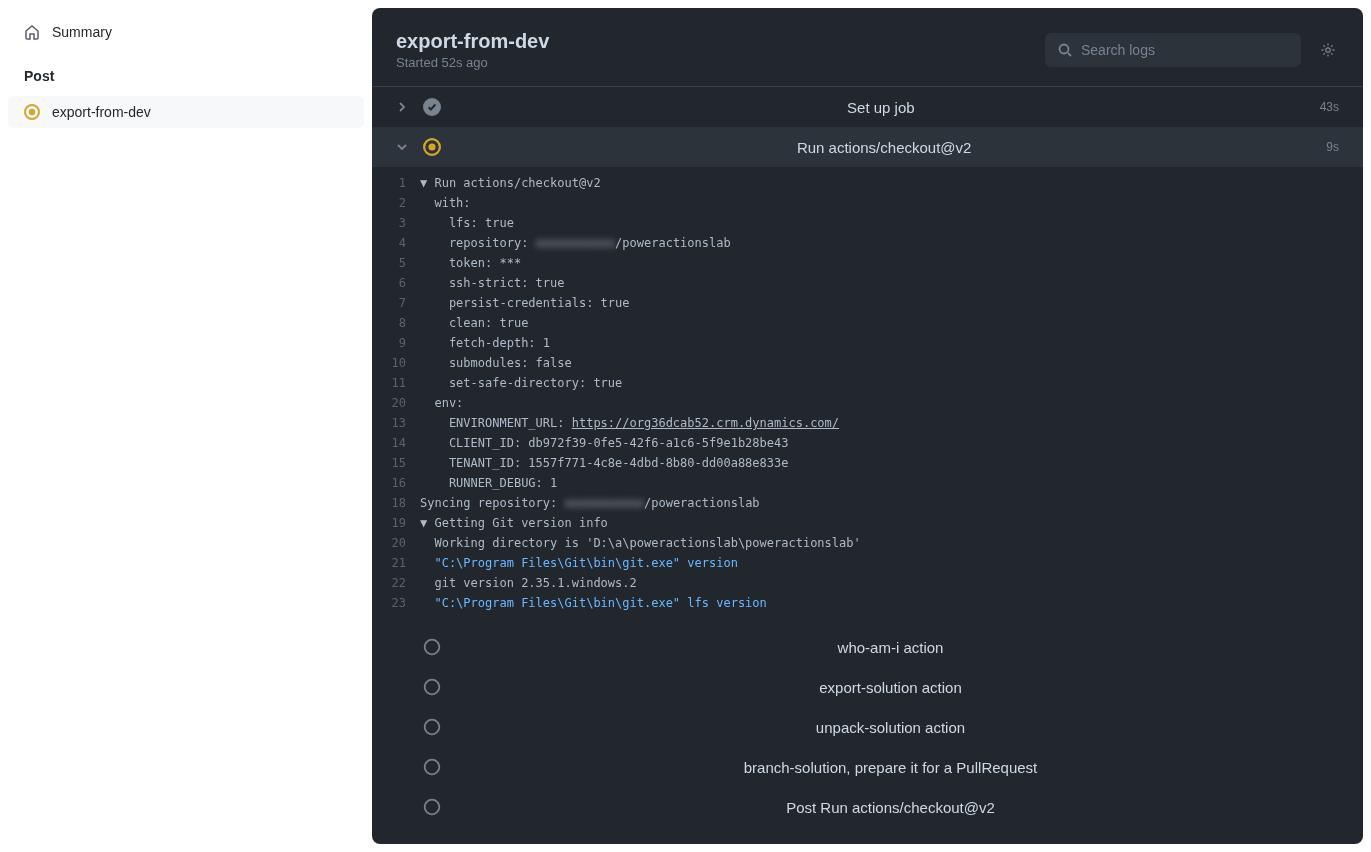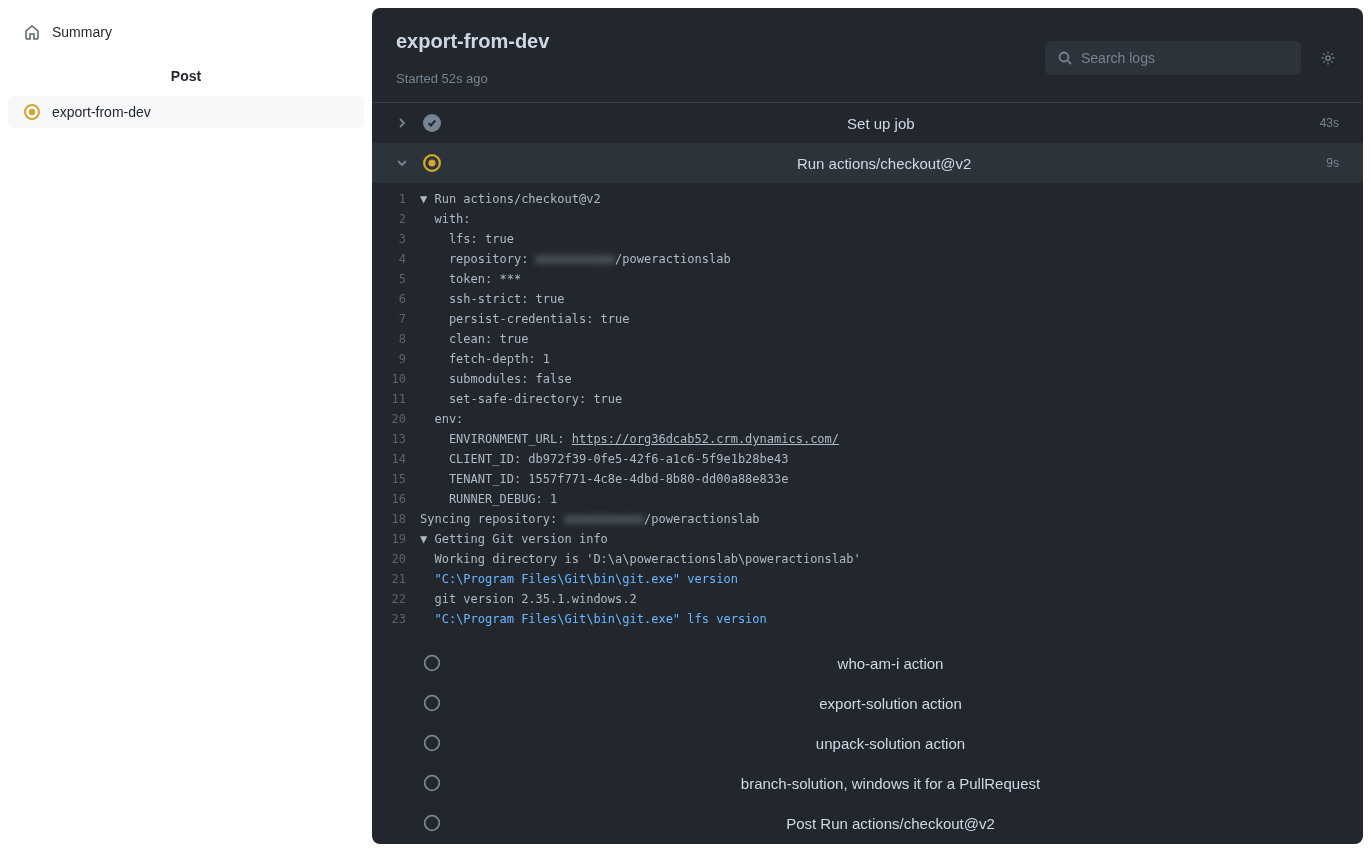--- a/index.html
+++ b/index.html
@@ -1,25 +1,25 @@
 <!DOCTYPE html>
 <html><head>
 <meta charset="utf-8">
 <style>
 * { box-sizing: border-box; margin: 0; padding: 0; }
 body { font-family: -apple-system, BlinkMacSystemFont, "Segoe UI", Helvetica, Arial, sans-serif; background: #fff; display: flex; height: 852px; width: 1371px; overflow: hidden; }
-.sidebar { width: 372px; padding: 16px 8px; background: #fff; flex-shrink: 0; text-align: center; }
+.sidebar { width: 372px; padding: 16px 8px; background: #fff; flex-shrink: 0; }
 .sidebar-item { display: flex; align-items: center; gap: 12px; padding: 8px 16px; border-radius: 6px; font-size: 14px; color: #24292f; cursor: pointer; }
 .sidebar-item.active { background: #f6f8fa; }
 .sidebar-heading { padding: 8px 16px 12px; font-size: 14px; font-weight: 600; color: #24292f; margin-top: 12px; }
 .main { flex: 1; background: #22272e; color: #adbac7; display: flex; flex-direction: column; border-radius: 8px; margin: 8px 8px 8px 0; overflow: hidden; }
 .main-header { display: flex; align-items: center; padding: 22px 24px 16px; border-bottom: 1px solid #373e47; }
 .title-block { flex: 1; }
 .title { font-size: 20px; font-weight: 600; color: #cdd9e5; }
-.subtitle { font-size: 13px; color: #768390; margin-top: 18px; }
+.subtitle { font-size: 13px; color: #768390; margin-top: 2px; }
 .search { display: flex; align-items: center; gap: 8px; background: #2d333b; border-radius: 6px; padding: 0 12px; height: 34px; width: 256px; color: #768390; justify-content: space-between; }
 .search input { background: transparent; border: none; outline: none; color: #adbac7; font-size: 14px; flex: 1; }
 .search input::placeholder { color: #768390; }
 .gear { width: 22px; height: 22px; margin-left: 16px; display: flex; align-items: center; justify-content: center; color: #768390; cursor: pointer; }
 .steps { flex: 1; overflow-y: auto; padding-bottom: 20px; }
 .step-row { display: flex; align-items: center; padding: 10px 24px; gap: 10px; cursor: pointer; text-align: center; }
 .step-row.expanded { background: #2d333b; }
 .step-row .chev { width: 16px; text-align: center; color: #768390; }
 .step-row .status { width: 20px; height: 20px; display: flex; align-items: center; justify-content: center; }
 .step-row .label { flex: 1; font-size: 15px; color: #cdd9e5; }
@@ -233,21 +233,21 @@
         <span class="label">unpack-solution action</span>
         <span class="timing"></span>
       </div>
       <div class="step-row">
         <span class="chev"></span>
         <span class="status">
           <svg width="18" height="18" viewBox="0 0 16 16">
             <circle cx="8" cy="8" r="6.5" fill="none" stroke="#768390" stroke-width="1.6"></circle>
           </svg>
         </span>
-        <span class="label">branch-solution, windows it for a PullRequest</span>
+        <span class="label">branch-solution, prepare it for a PullRequest</span>
         <span class="timing"></span>
       </div>
       <div class="step-row">
         <span class="chev"></span>
         <span class="status">
           <svg width="18" height="18" viewBox="0 0 16 16">
             <circle cx="8" cy="8" r="6.5" fill="none" stroke="#768390" stroke-width="1.6"></circle>
           </svg>
         </span>
         <span class="label">Post Run actions/checkout@v2</span>

